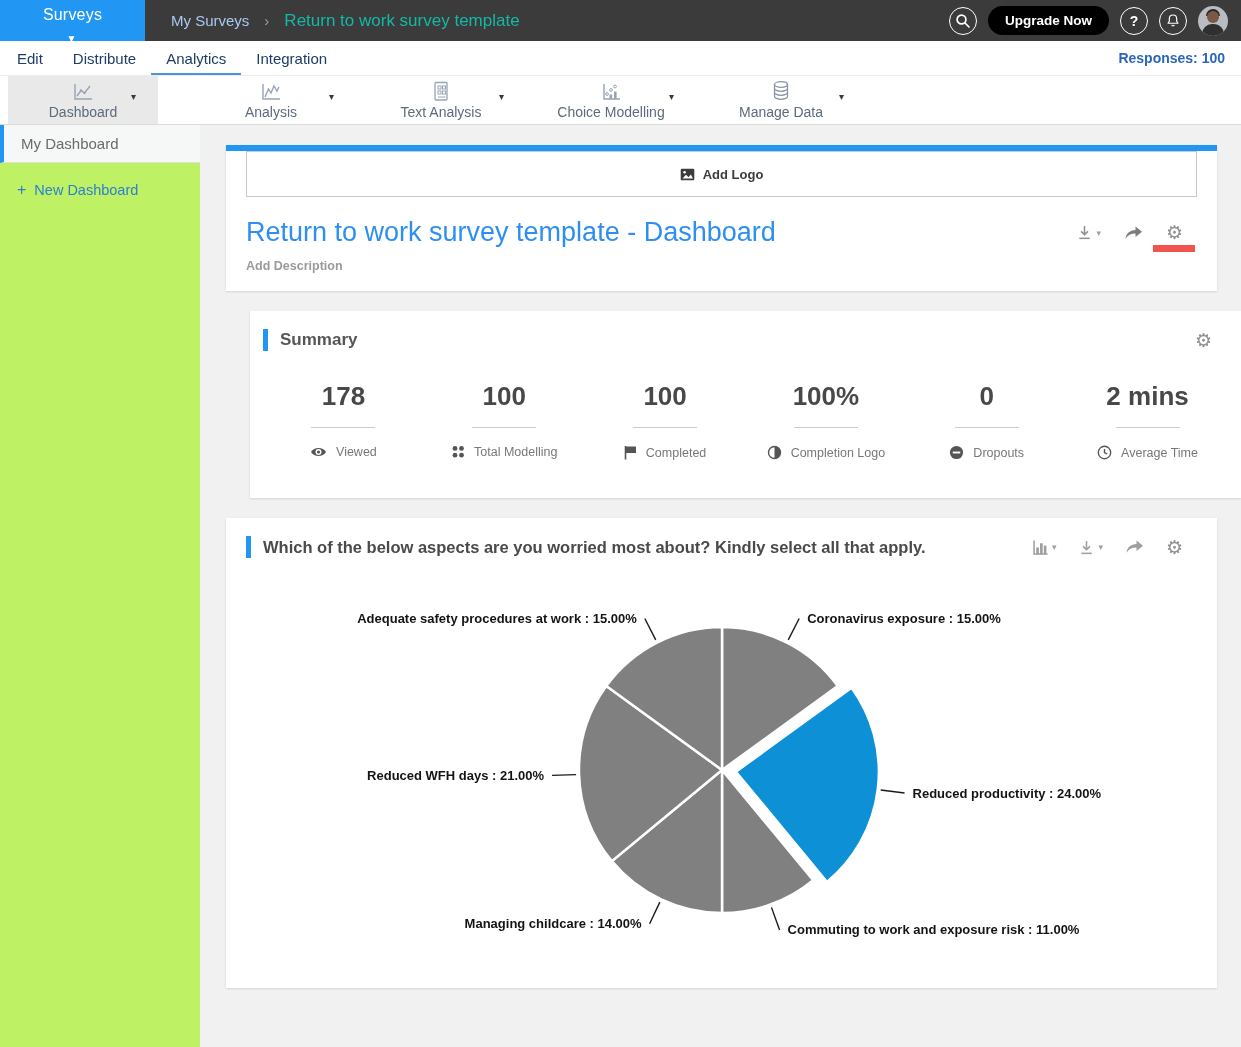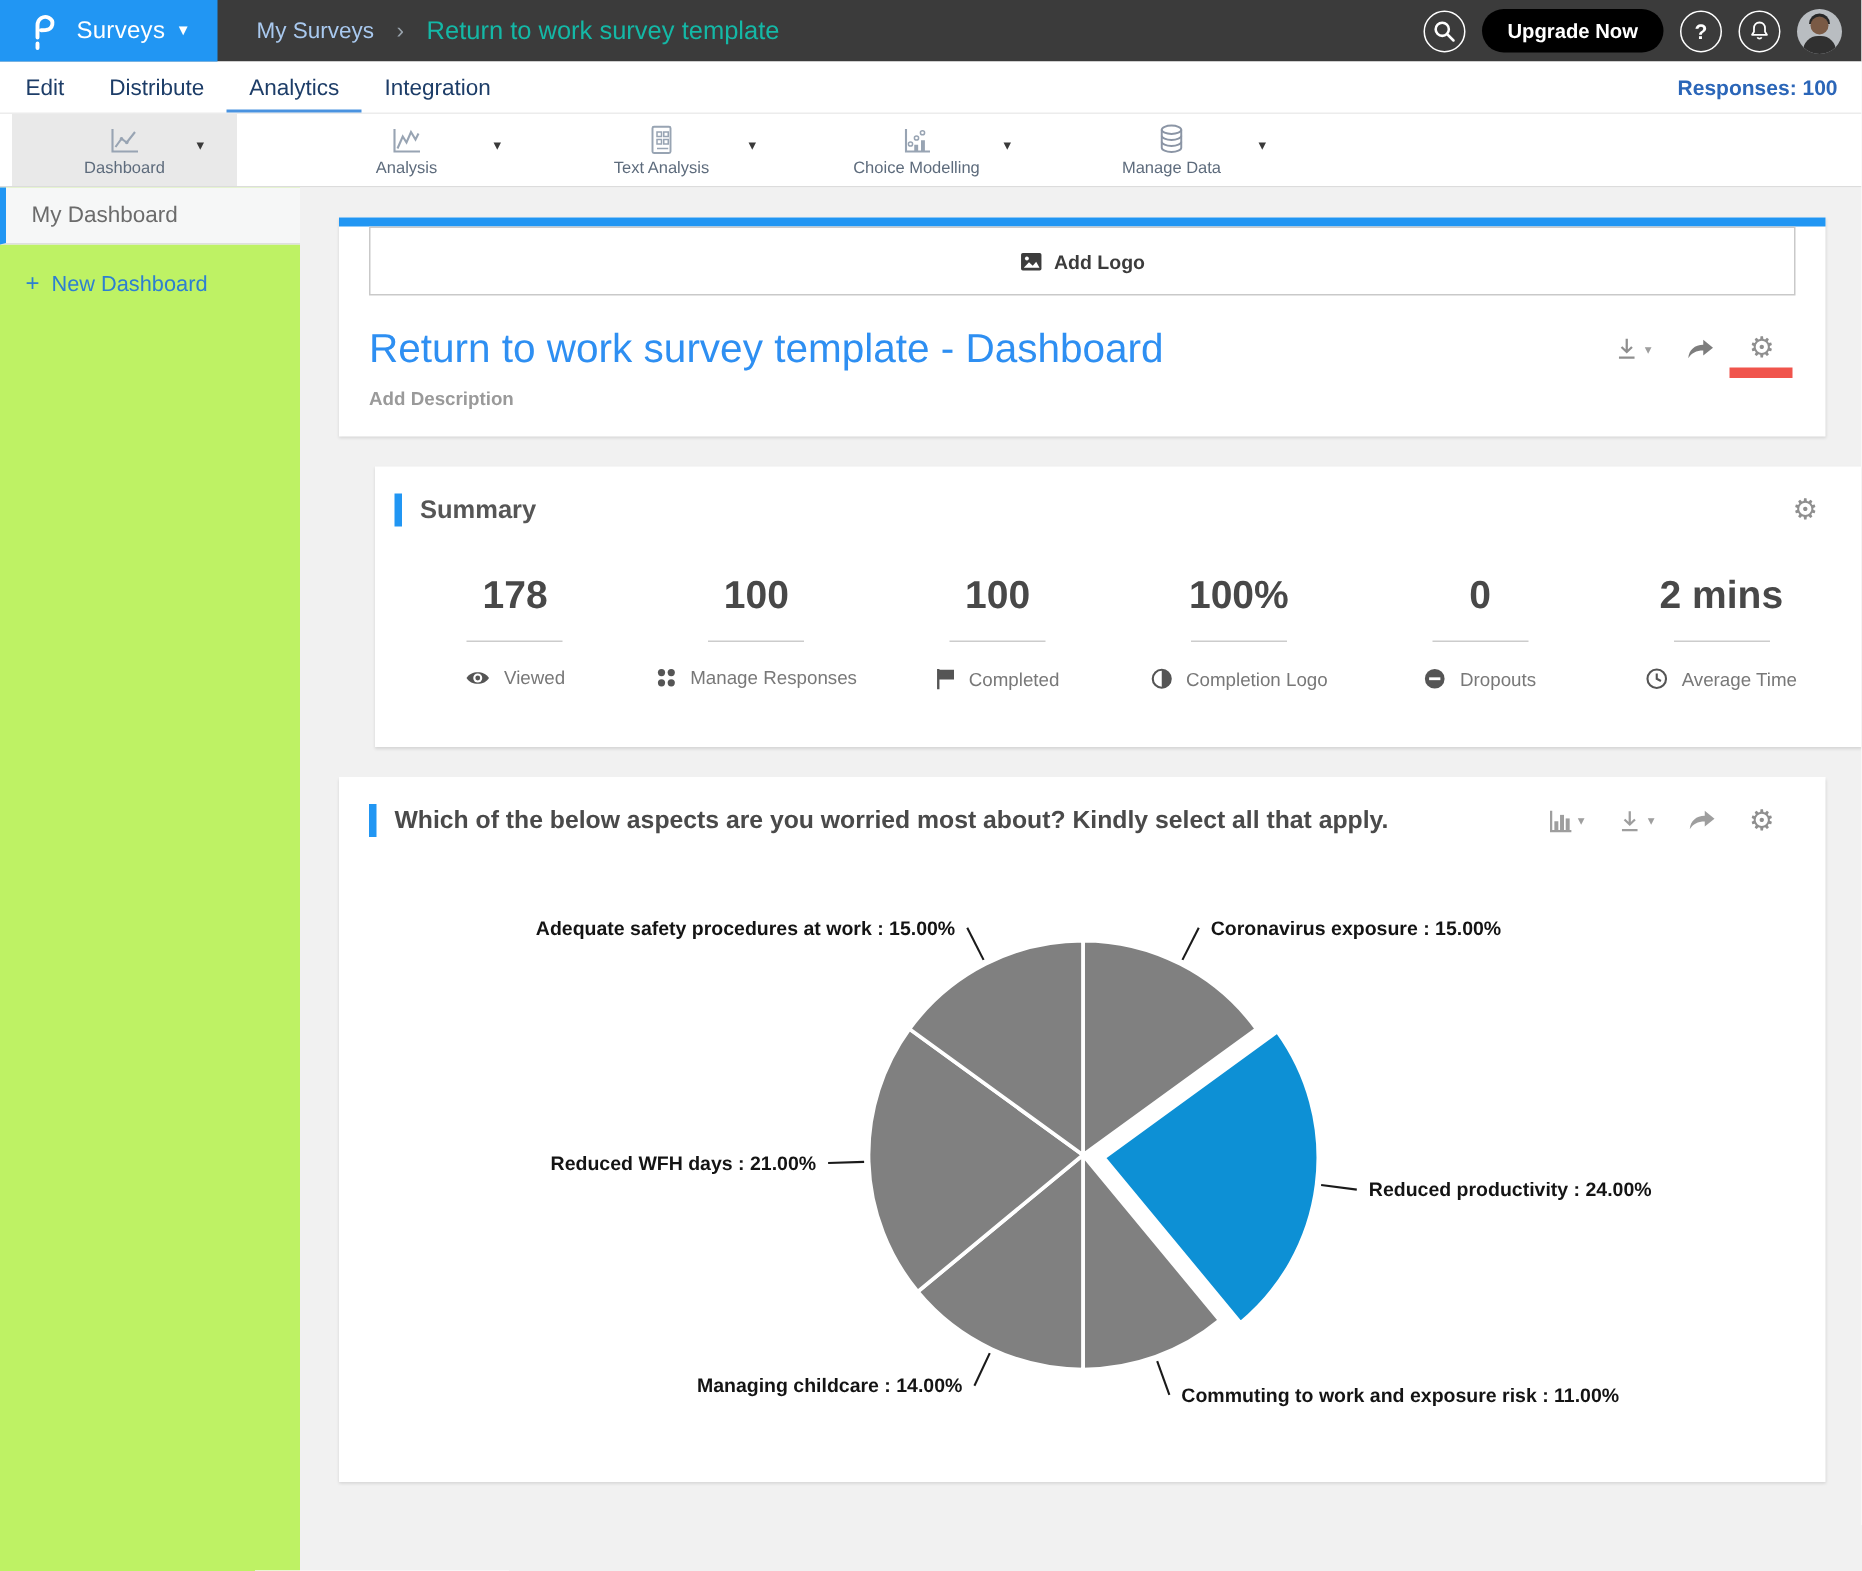--- a/index.html
+++ b/index.html
@@ -3,21 +3,21 @@
 <meta charset="utf-8">
 <style>
   * { margin:0; padding:0; box-sizing:border-box; }
   body {
     width:1241px; height:1047px; overflow:hidden;
     font-family:"Liberation Sans", sans-serif;
     background:#ffffff; color:#333;
   }
   
   .topbar { height:41px; background:#3b3b3b; display:flex; align-items:center; }
-  .logo-block { width:145px; height:41px; background:#2196f3; display:flex; align-items:center; justify-content:center; gap:9px; cursor:pointer; }
+  .logo-block { width:145px; height:41px; background:#2196f3; display:flex; align-items:center; justify-content:center; gap:9px; cursor:pointer;flex-direction:column; }
   .brand { color:#fff; font-size:16px; font-weight:500; letter-spacing:.2px; }
   .brand-caret { color:#fff; font-size:10px; margin-left:-2px; }
   .crumbs { display:flex; align-items:center; gap:15px; margin-left:26px; }
   .crumb-parent { color:#a9c9ef; font-size:15px; cursor:pointer; }
   .crumb-sep { color:#98a2ab; font-size:15px; }
   .crumb-current { color:#14b8a6; font-size:17px; }
   .top-right { margin-left:auto; display:flex; align-items:center; gap:11px; margin-right:13px; }
   .circle-btn { width:28px; height:28px; border:1.5px solid #fff; border-radius:50%; display:flex; align-items:center; justify-content:center; color:#fff; font-weight:700; font-size:14px; cursor:pointer; }
   .upgrade-btn { background:#000000; color:#fff; font-size:13.5px; font-weight:700; border:none; border-radius:15px; padding:7px 17px; cursor:pointer; }
   .avatar { width:30px; height:30px; border-radius:50%; background:#b9bdc1; overflow:hidden; position:relative; cursor:pointer; }
@@ -30,21 +30,21 @@
   .menu-item:first-child { margin-left:2px; }
   .menu-item.active { color:#1d3d68; border-bottom:2px solid #4a93e0; padding-bottom:6px; }
   .responses { margin-left:auto; margin-right:16px; font-size:14px; font-weight:700; color:#2b66b8; }
   
   .toolbar { height:49px; background:#fff; border-bottom:1px solid #dcdcdc; display:flex; align-items:stretch; }
   .tool-group { width:170px; position:relative; display:flex; flex-direction:column; align-items:center; justify-content:center; cursor:pointer; }
   .tool-group.first { width:150px; margin-left:8px; }
   .tool-group.second { margin-left:28px; }
   .tool-group.active { background:#e9e9e9; }
   .tool-icon { height:22px; display:flex; align-items:flex-end; }
-  .tool-label { font-size:11px; color:#5d6b7c; margin-top:2px; }
+  .tool-label { font-size:14px; color:#5d6b7c; margin-top:2px; }
   .tool-caret { position:absolute; right:22px; top:15px; font-size:10px; color:#3a3a3a; }
   
   .body-row { display:flex; height:922px; }
   .sidebar { width:200px; background:#bef264; flex-shrink:0; }
   .side-active { height:38px; background:#f6f7f7; border-left:4px solid #2196f3; border-bottom:1px solid #dfdfdf; display:flex; align-items:center; padding-left:17px; font-size:15px; color:#6b6b6b; cursor:pointer; }
   .side-new { display:flex; align-items:center; gap:8px; padding:18px 0 0 17px; color:#2d7fd1; font-size:14.5px; cursor:pointer; }
   .side-new .plus { font-size:16px; font-weight:400; }
   .main { flex:1; background:#f1f1f1; padding:20px 25px 0 26px; overflow:hidden; }
   .card { width:991px; background:#fff; box-shadow:0 1px 2px rgba(0,0,0,.12); }
   
@@ -259,21 +259,21 @@
         <div class="stat">
           <div class="stat-value">100</div>
           <div class="stat-divider"></div>
           <div class="stat-label">
             <svg width="14" height="14" viewBox="0 0 14 14">
               <circle cx="4" cy="3.4" r="2.4" fill="#555"></circle>
                 <circle cx="10.5" cy="3.4" r="2.4" fill="#555"></circle>
               <circle cx="4" cy="10.2" r="2.4" fill="#555"></circle>
                 <circle cx="10.5" cy="10.2" r="2.4" fill="#555"></circle>
             </svg>
-            <span>Manage Responses</span>
+            <span>Total Modelling</span>
           </div>
         </div>
         <div class="stat">
           <div class="stat-value">100</div>
           <div class="stat-divider"></div>
           <div class="stat-label">
             <svg width="13" height="15" viewBox="0 0 13 15">
               <path d="M1.5 1 V14.5" stroke="#555" stroke-width="1.6"></path>
               <path d="M1.5 1.5 H12 V8 H1.5 Z" fill="#555"></path>
             </svg>

